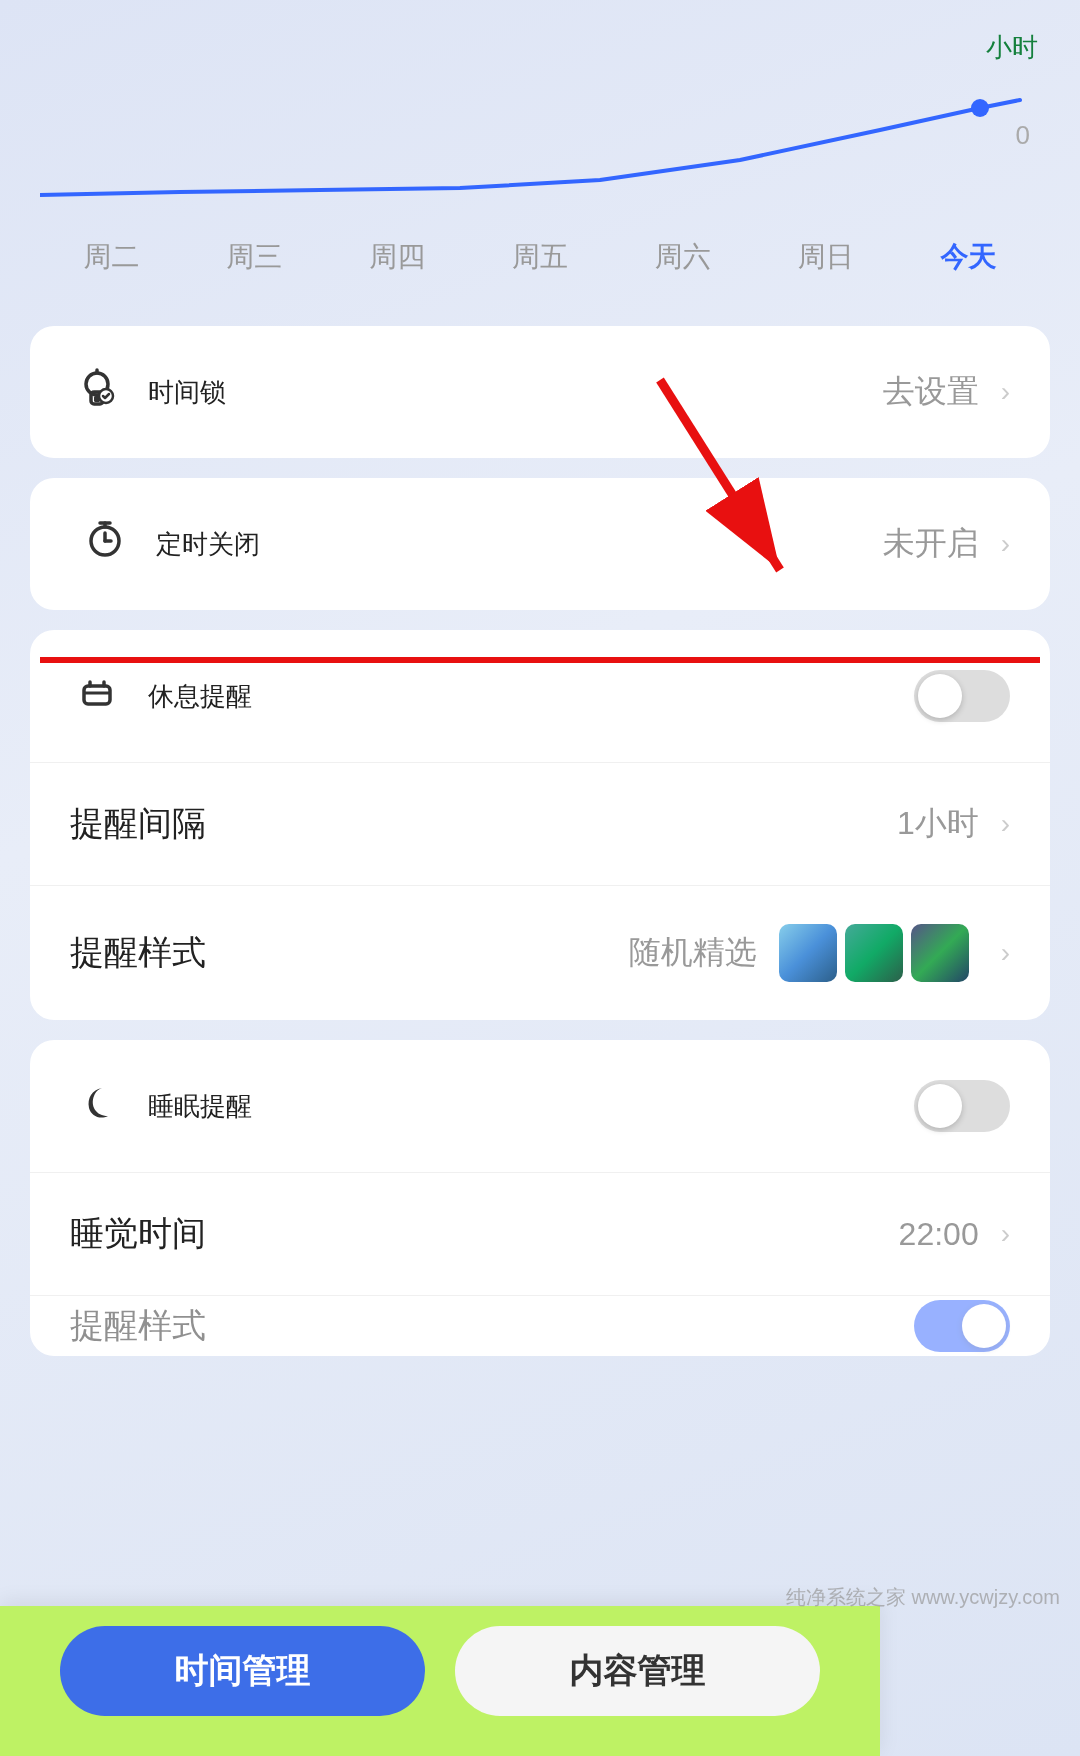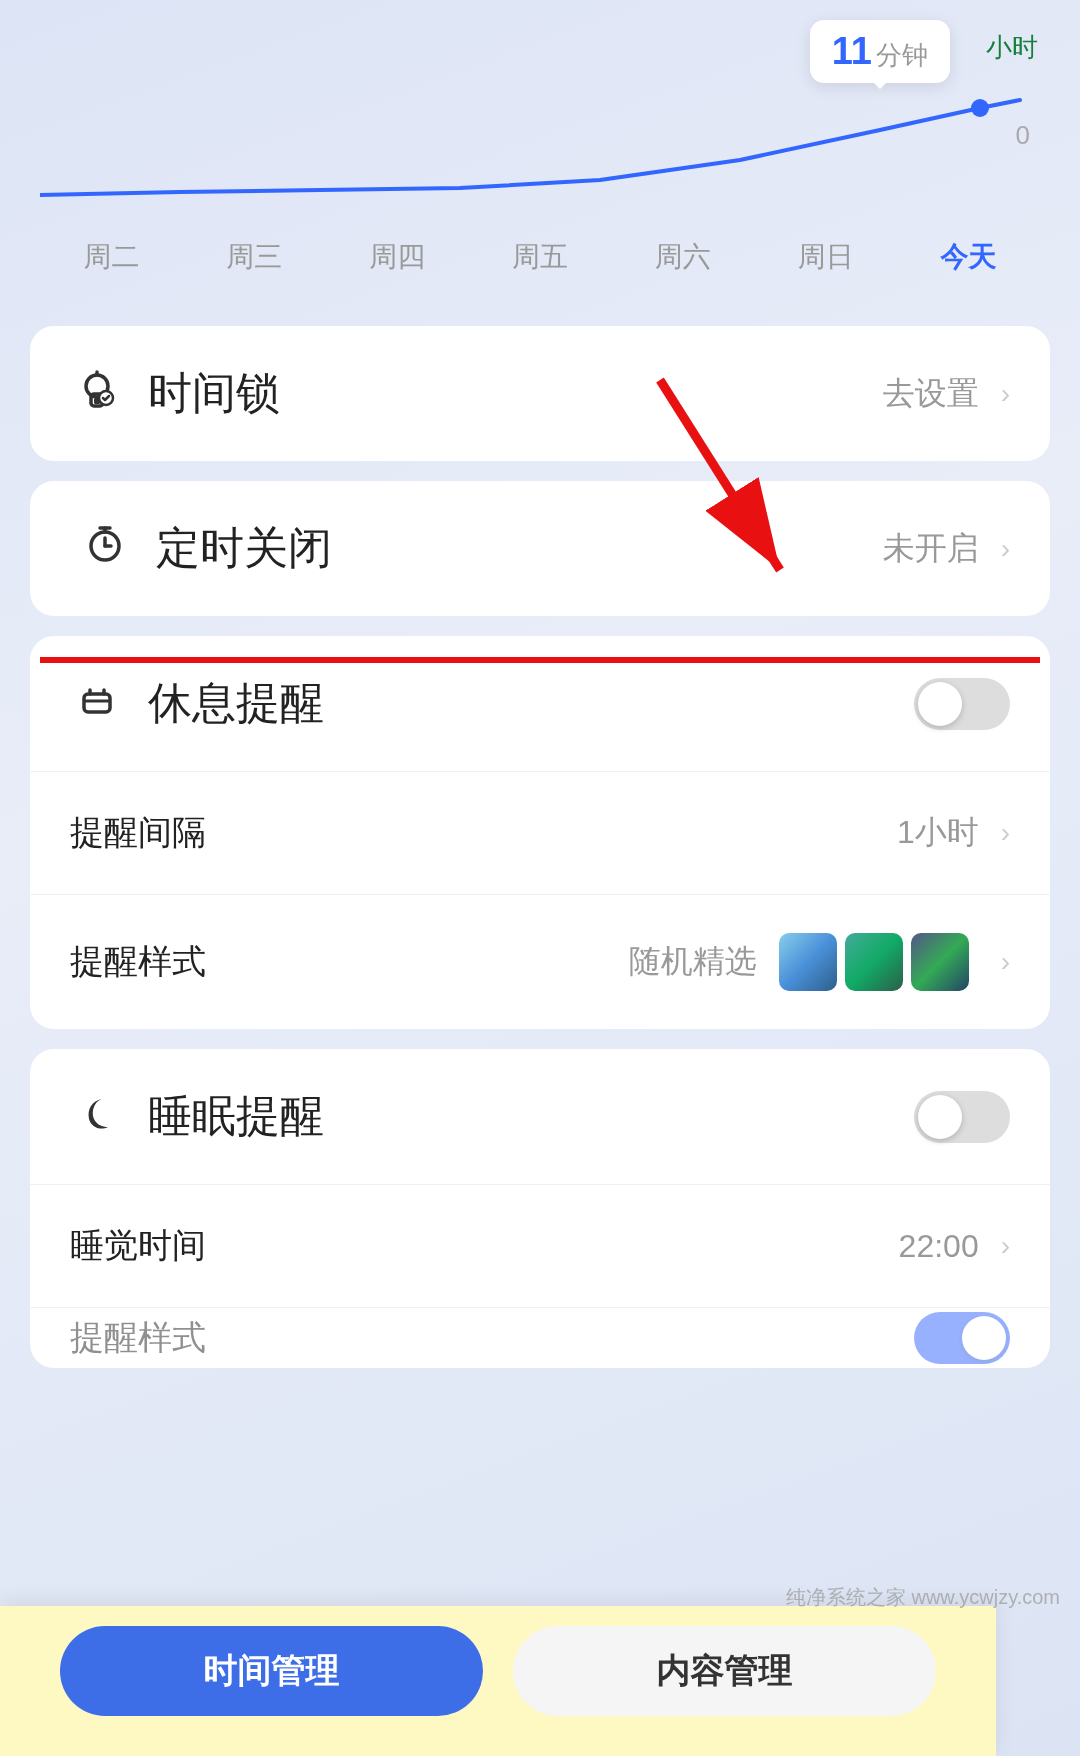--- a/index.html
+++ b/index.html
@@ -110,21 +110,21 @@
 
     .row-icon {
       font-size: 44px;
       margin-right: 24px;
       color: #333;
       width: 54px;
       text-align: center;
     }
 
     .row-title {
-      font-size: 44px;
+      font-size: 26px;
       color: #222;
       flex: 1;
     }
 
     .row-value {
       font-size: 32px;
       color: #999;
       display: flex;
       align-items: center;
       gap: 22px;
@@ -188,22 +188,22 @@
       width: 100%;
       pointer-events: none;
       z-index: 10;
     }
 
     
     .bottom-bar {
       position: fixed;
       bottom: 0;
       left: 0;
-      width: 996px;
-      background: #fef9c3;
+      width: 880px;
+      background: #bef264;
       padding: 20px 60px 40px 60px;
       display: flex;
       gap: 30px;
       box-shadow: 0 -4px 20px rgba(0,0,0,0.08);
     }
     .nav-btn {
       flex: 1;
       height: 90px;
       border-radius: 45px;
       border: none;
@@ -243,24 +243,20 @@
     <marker id="arrowhead" markerWidth="10" markerHeight="7" refX="10" refY="3.5" orient="auto">
       <polygon points="0 0, 10 3.5, 0 7" fill="#e81010"></polygon>
     </marker>
   </defs>
   <line x1="660" y1="380" x2="780" y2="570" stroke="#e81010" stroke-width="9" marker-end="url(#arrowhead)"></line>
 
   <line x1="40" y1="660" x2="1040" y2="660" stroke="#e81010" stroke-width="6"></line>
 </svg>
 
 <div class="chart-area">
-  <div class="tooltip-bubble">
-    <span class="minutes">11</span>
-    <span class="unit">分钟</span>
-  </div>
   <div class="hour-label">小时</div>
 
   <div class="chart-svg-wrapper">
     <svg width="100%" height="120" viewBox="0 0 1000 120">
 
       <polyline points="0,105 140,102 280,100 420,98 560,90 700,70 840,40 940,18 980,10" fill="none" stroke="#3366ff" stroke-width="4" stroke-linecap="round" stroke-linejoin="round"></polyline>
 
       <circle cx="940" cy="18" r="9" fill="#3366ff"></circle>
     </svg>
     <div class="zero-label">0</div>

